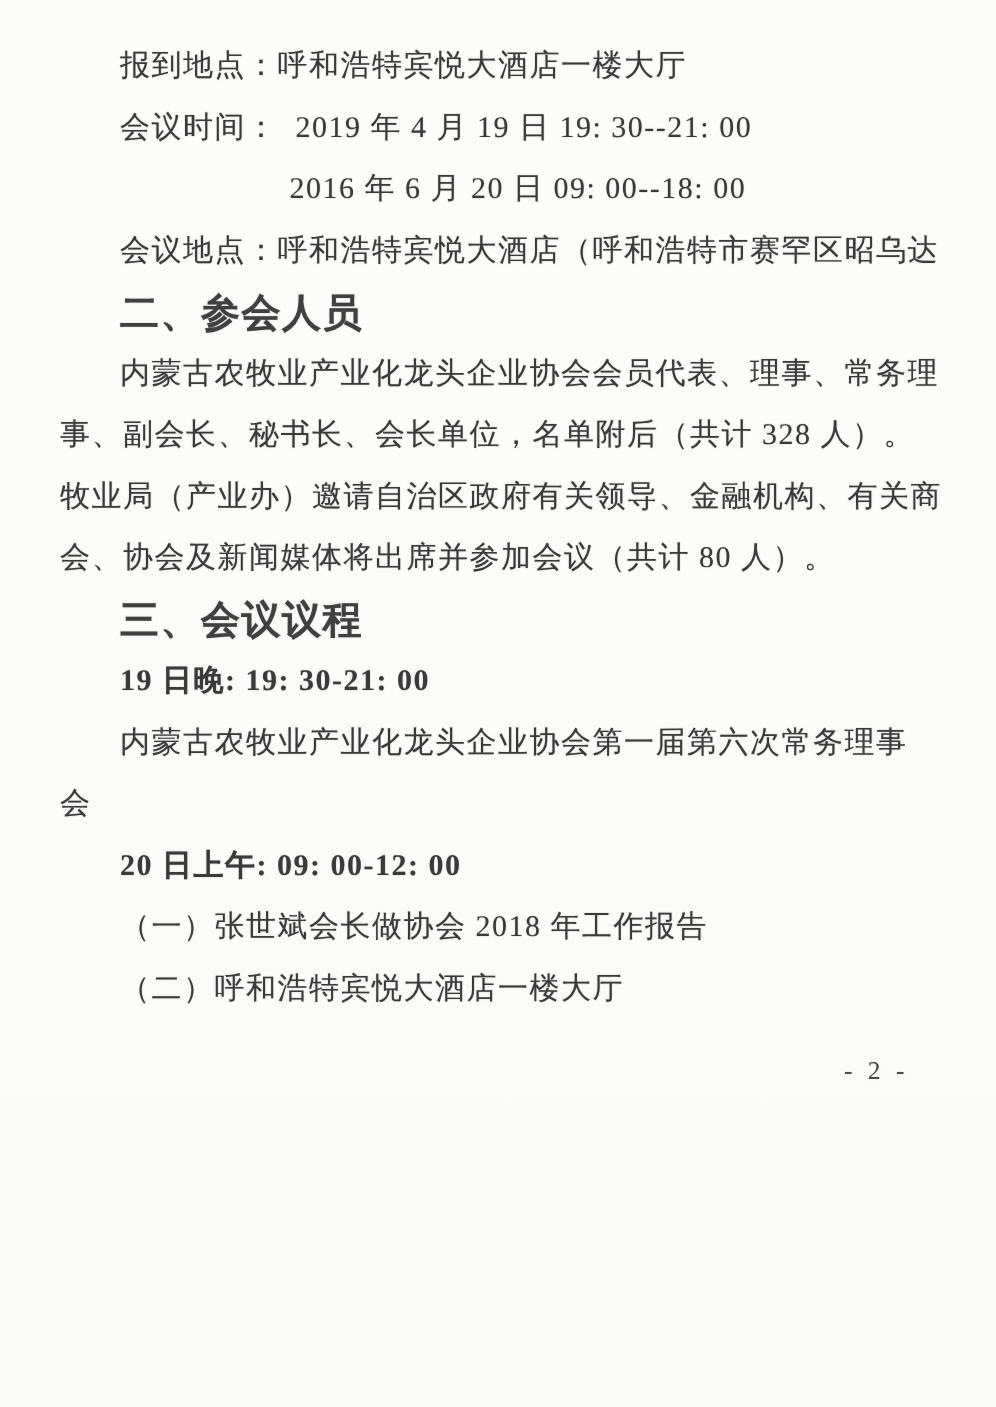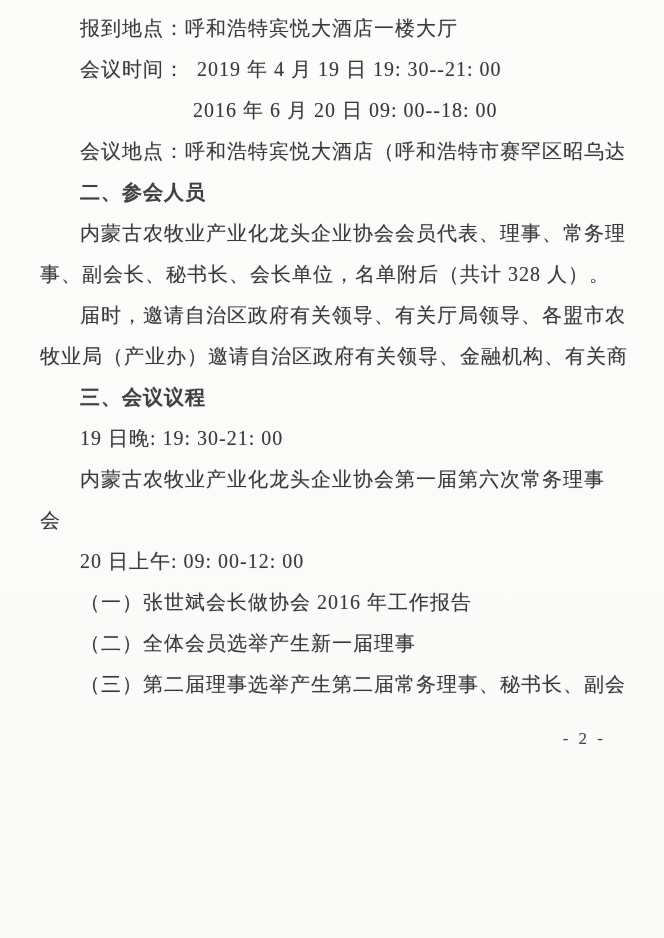--- a/index.html
+++ b/index.html
@@ -12,46 +12,46 @@
     width: 664px;
     height: 938px;
     margin: 0 auto;
     background: linear-gradient(180deg, #fcfcfb 0%, #fbfbfa 55%, #fafaf9 100%);
     overflow: hidden;
     color: #3a3a3a;
     font-family: "Liberation Serif", "DejaVu Serif", serif;
   }
   .content {
     position: absolute;
-    top: 8px;
+    top: 24px;
     left: 40px;
     right: 30px;
   }
   .line {
     min-height: 41px;
     line-height: 41px;
     font-size: 20px;
     letter-spacing: 1px;
     white-space: pre;
     text-shadow: 0 0 1px rgba(58,58,58,0.35);
   }
   .indent-2 {
     text-indent: 40px;
   }
   .indent-time {
     text-indent: 153px;
   }
   .heading {
     font-family: "Liberation Sans", "DejaVu Sans", sans-serif;
     font-weight: 700;
-    font-size: 20px;
+    font-size: 26px;
     color: #404040;
   }
   .bold-serif {
-    font-weight: 400;
+    font-weight: 700;
   }
   .page-number {
     margin-top: 24px;
     text-align: right;
     padding-right: 28px;
     font-size: 17px;
     letter-spacing: 3px;
     color: #4a4a4a;
     line-height: 20px;
     text-shadow: 0 0 1px rgba(58,58,58,0.3);
@@ -62,25 +62,24 @@
 
 <div class="scan-page">
   <div class="content">
     <div class="line indent-2">报到地点：呼和浩特宾悦大酒店一楼大厅</div>
     <div class="line indent-2">会议时间：  2019 年 4 月 19 日 19: 30--21: 00</div>
     <div class="line indent-time">2016 年 6 月 20 日 09: 00--18: 00</div>
     <div class="line indent-2">会议地点：呼和浩特宾悦大酒店（呼和浩特市赛罕区昭乌达</div>
     <div class="line heading indent-2">二、参会人员</div>
     <div class="line indent-2">内蒙古农牧业产业化龙头企业协会会员代表、理事、常务理</div>
     <div class="line">事、副会长、秘书长、会长单位，名单附后（共计 328 人）。</div>
-    <div class="line indent-2">届时，邀请自治区政府有关领导、有关厅局领导、各盟市农</div>
     <div class="line">牧业局（产业办）邀请自治区政府有关领导、金融机构、有关商</div>
+    <div class="line">会、协会及新闻媒体将出席并参加会议（共计 80 人）。</div>
     <div class="line heading indent-2">三、会议议程</div>
     <div class="line bold-serif indent-2">19 日晚: 19: 30-21: 00</div>
     <div class="line indent-2">内蒙古农牧业产业化龙头企业协会第一届第六次常务理事</div>
     <div class="line">会</div>
     <div class="line bold-serif indent-2">20 日上午: 09: 00-12: 00</div>
-    <div class="line indent-2">（一）张世斌会长做协会 2016 年工作报告</div>
-    <div class="line indent-2">（二）全体会员选举产生新一届理事</div>
-    <div class="line indent-2">（三）第二届理事选举产生第二届常务理事、秘书长、副会</div>
+    <div class="line indent-2">（一）张世斌会长做协会 2018 年工作报告</div>
+    <div class="line indent-2">（二）呼和浩特宾悦大酒店一楼大厅</div>
     <div class="page-number">- 2 -</div>
   </div>
 </div>
 
 </body></html>

